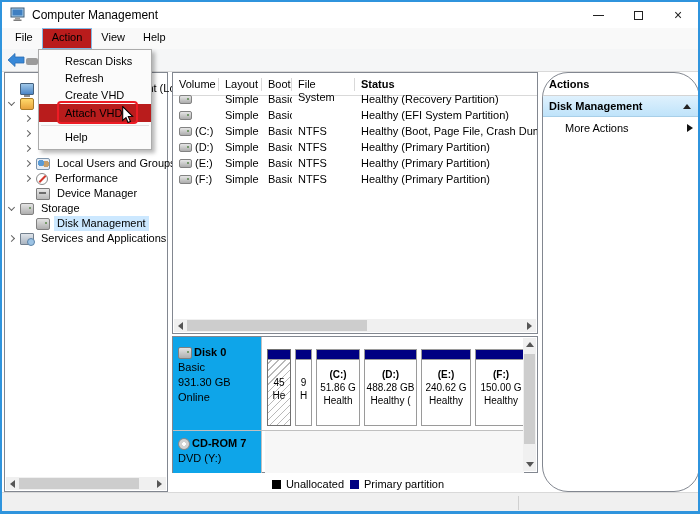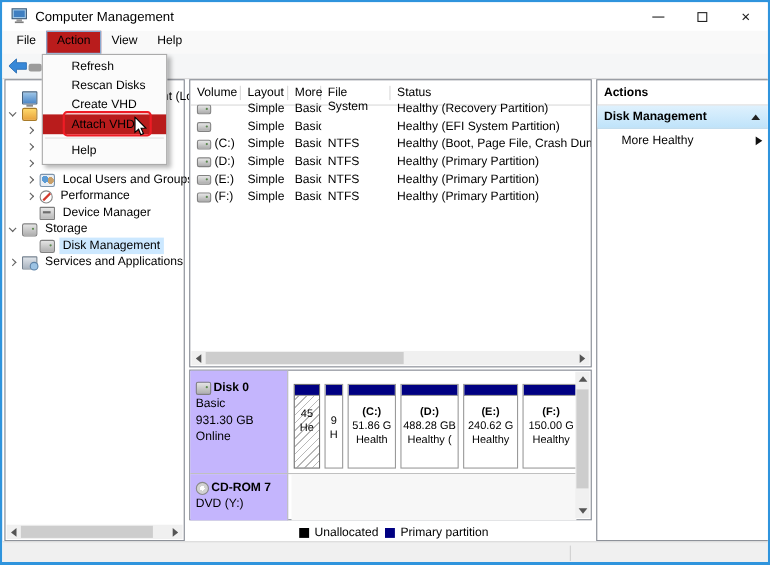--- a/index.html
+++ b/index.html
@@ -90,40 +90,40 @@
   .vl-c0 { width:46px; display:flex; align-items:center; }
   .vl-c1 { width:43px; } .vl-c2 { width:30px; } .vl-c3 { width:63px; } .vl-c4 { flex:1; }
   .drive-ico { width:13px; height:9px; background:linear-gradient(#e6e6e6,#adadad);
                border:1px solid #828282; border-radius:2px; margin-right:3px; position:relative; flex:0 0 auto; }
   .drive-ico:after { content:""; position:absolute; right:2px; top:2px; width:2px; height:2px;
                      border-radius:50%; background:#57854b; }
 
   
   .mid-disk { left:170px; top:334px; width:366px; height:137px; background:#fff; }
   .disk-row { position:absolute; left:0; right:13px; }
-  .disk-label { position:absolute; left:0; top:0; bottom:0; width:89px; background:#c4b5fd;
+  .disk-label { position:absolute; left:0; top:0; bottom:0; width:89px; background:#0ea5e9;
                 border-right:1px solid #c0c0c0; padding:8px 4px 0 5px; line-height:15px; }
   .disk-title { font-weight:bold; display:flex; align-items:center; }
   .disk-title .ticon { margin-right:2px; }
   .part-strip { position:absolute; left:92px; right:0; top:0; bottom:0; }
   .part { position:absolute; top:12px; bottom:4px; border:1px solid #9a9a9a; background:#fff; overflow:hidden; }
   .part-band { height:10px; background:#000082; border-bottom:1px solid #9a9a9a; }
   .part-text { text-align:center; font-size:10px; line-height:13px; padding-top:8px; white-space:nowrap; overflow:hidden; }
   .part-text .pname { font-weight:bold; }
   .part.hatch { background:repeating-linear-gradient(135deg,#ffffff 0 4px,#b9b9b9 4px 5px); border-color:#707070; }
   .cd-row-sep { position:absolute; left:0; right:13px; height:0; border-top:1px solid #c0c0c0; }
   .cd-strip { position:absolute; left:92px; right:0; top:0; bottom:0; background:#f7f7f7; }
 
   
   .legend { position:absolute; left:170px; top:474px; width:366px; height:16px;
             display:flex; align-items:center; background:#fff;justify-content:center; }
   .sq { width:9px; height:9px; margin:0 5px 0 6px; flex:0 0 auto; }
 
   
-  .actions-panel { left:540px; top:70px; width:158px; height:420px; }
+  .actions-panel { left:540px; top:70px; width:158px; height:420px;border-radius:26px; }
   .act-header { height:23px; line-height:23px; padding-left:6px; font-weight:bold;
                 border-bottom:1px solid #d4d4d4; }
   .act-bar { height:21px; display:flex; align-items:center; padding:0 8px 0 6px;
              background:linear-gradient(#dff1fd,#bfe3fa); border-bottom:1px solid #a8cfe8; font-weight:bold; }
   .act-bar .spacer, .act-more .spacer { flex:1; }
   .tri-up { width:0; height:0; border-style:solid; border-width:0 4px 5px 4px; border-color:transparent transparent #222 transparent; }
   .tri-right { width:0; height:0; border-style:solid; border-width:4px 0 4px 6px; border-color:transparent transparent transparent #111; }
   .act-more { height:22px; display:flex; align-items:center; padding:0 6px 0 22px; }
 
   
@@ -267,23 +267,23 @@
       <div class="arrow-btn" style="margin-left:auto;">
           <span class="tri-right-s"></span>
         </div>
     </div>
   </div>
 
   <div class="panel mid-top">
     <div class="vl-header" id="vl-header">
         <div class="vl-hcol" style="width: 46px;">Volume</div>
         <div class="vl-hcol" style="width: 43px;">Layout</div>
-        <div class="vl-hcol" style="width: 30px;">More</div>
+        <div class="vl-hcol" style="width: 30px;">Boot</div>
         <div class="vl-hcol" style="width: 63px;">File System</div>
-        <div class="vl-hcol" style="flex: 1 1 0%; border-right: none;">Status</div>
+        <div class="vl-hcol" style="flex: 1 1 0%; border-right: none; font-weight: bold;">Status</div>
       </div>
     <div class="vl-rows" id="vl-rows">
         <div class="vl-row">
           <div class="vl-cell vl-c0">
             <span class="drive-ico"></span>
             <span></span>
           </div>
           <div class="vl-cell vl-c1">Simple</div>
           <div class="vl-cell vl-c2">Basic</div>
           <div class="vl-cell vl-c3"></div>
@@ -359,21 +359,21 @@
           <span class="ticon i-drive"></span>
           <span>Disk 0</span>
         </div>
         <div>Basic</div>
         <div>931.30 GB</div>
         <div>Online</div>
       </div>
       <div class="part-strip" id="part-strip">
           <div class="part hatch" style="left: 2px; width: 24px;">
             <div class="part-band"></div>
-            <div class="part-text" style="padding-top: 10px;">
+            <div class="part-text" style="padding-top: 16px;">
               <div>45</div>
               <div>He</div>
             </div>
           </div>
           <div class="part" style="left: 30px; width: 17px;">
             <div class="part-band"></div>
             <div class="part-text" style="padding-top: 16px;">
               <div>9</div>
               <div>H</div>
             </div>
@@ -444,33 +444,33 @@
     </div>
 
   <div class="panel actions-panel">
     <div class="act-header">Actions</div>
     <div class="act-bar">
       <span>Disk Management</span>
       <span class="spacer"></span>
       <span class="tri-up"></span>
     </div>
     <div class="act-more">
-      <span>More Healthy</span>
+      <span>More Actions</span>
       <span class="spacer"></span>
       <span class="tri-right"></span>
     </div>
   </div>
 
   <div class="statusbar">
     <div class="status-sep"></div>
   </div>
 
   <div class="menu-popup" id="menu-popup">
+      <div class="popup-item">Rescan Disks</div>
       <div class="popup-item">Refresh</div>
-      <div class="popup-item">Rescan Disks</div>
       <div class="popup-item">Create VHD</div>
       <div class="popup-item hl">Attach VHD</div>
       <div class="popup-sep"></div>
       <div class="popup-item">Help</div>
       <div class="redbox"></div>
       <svg class="cursor-svg" width="14" height="18" viewBox="0 0 12 17">
         <polygon points="1,0.5 1,13.5 4.1,10.9 6,15.6 8.3,14.6 6.3,10 10.3,9.8" fill="#ffffff" stroke="#000000" stroke-width="1"></polygon>
       </svg>
     </div>
 

